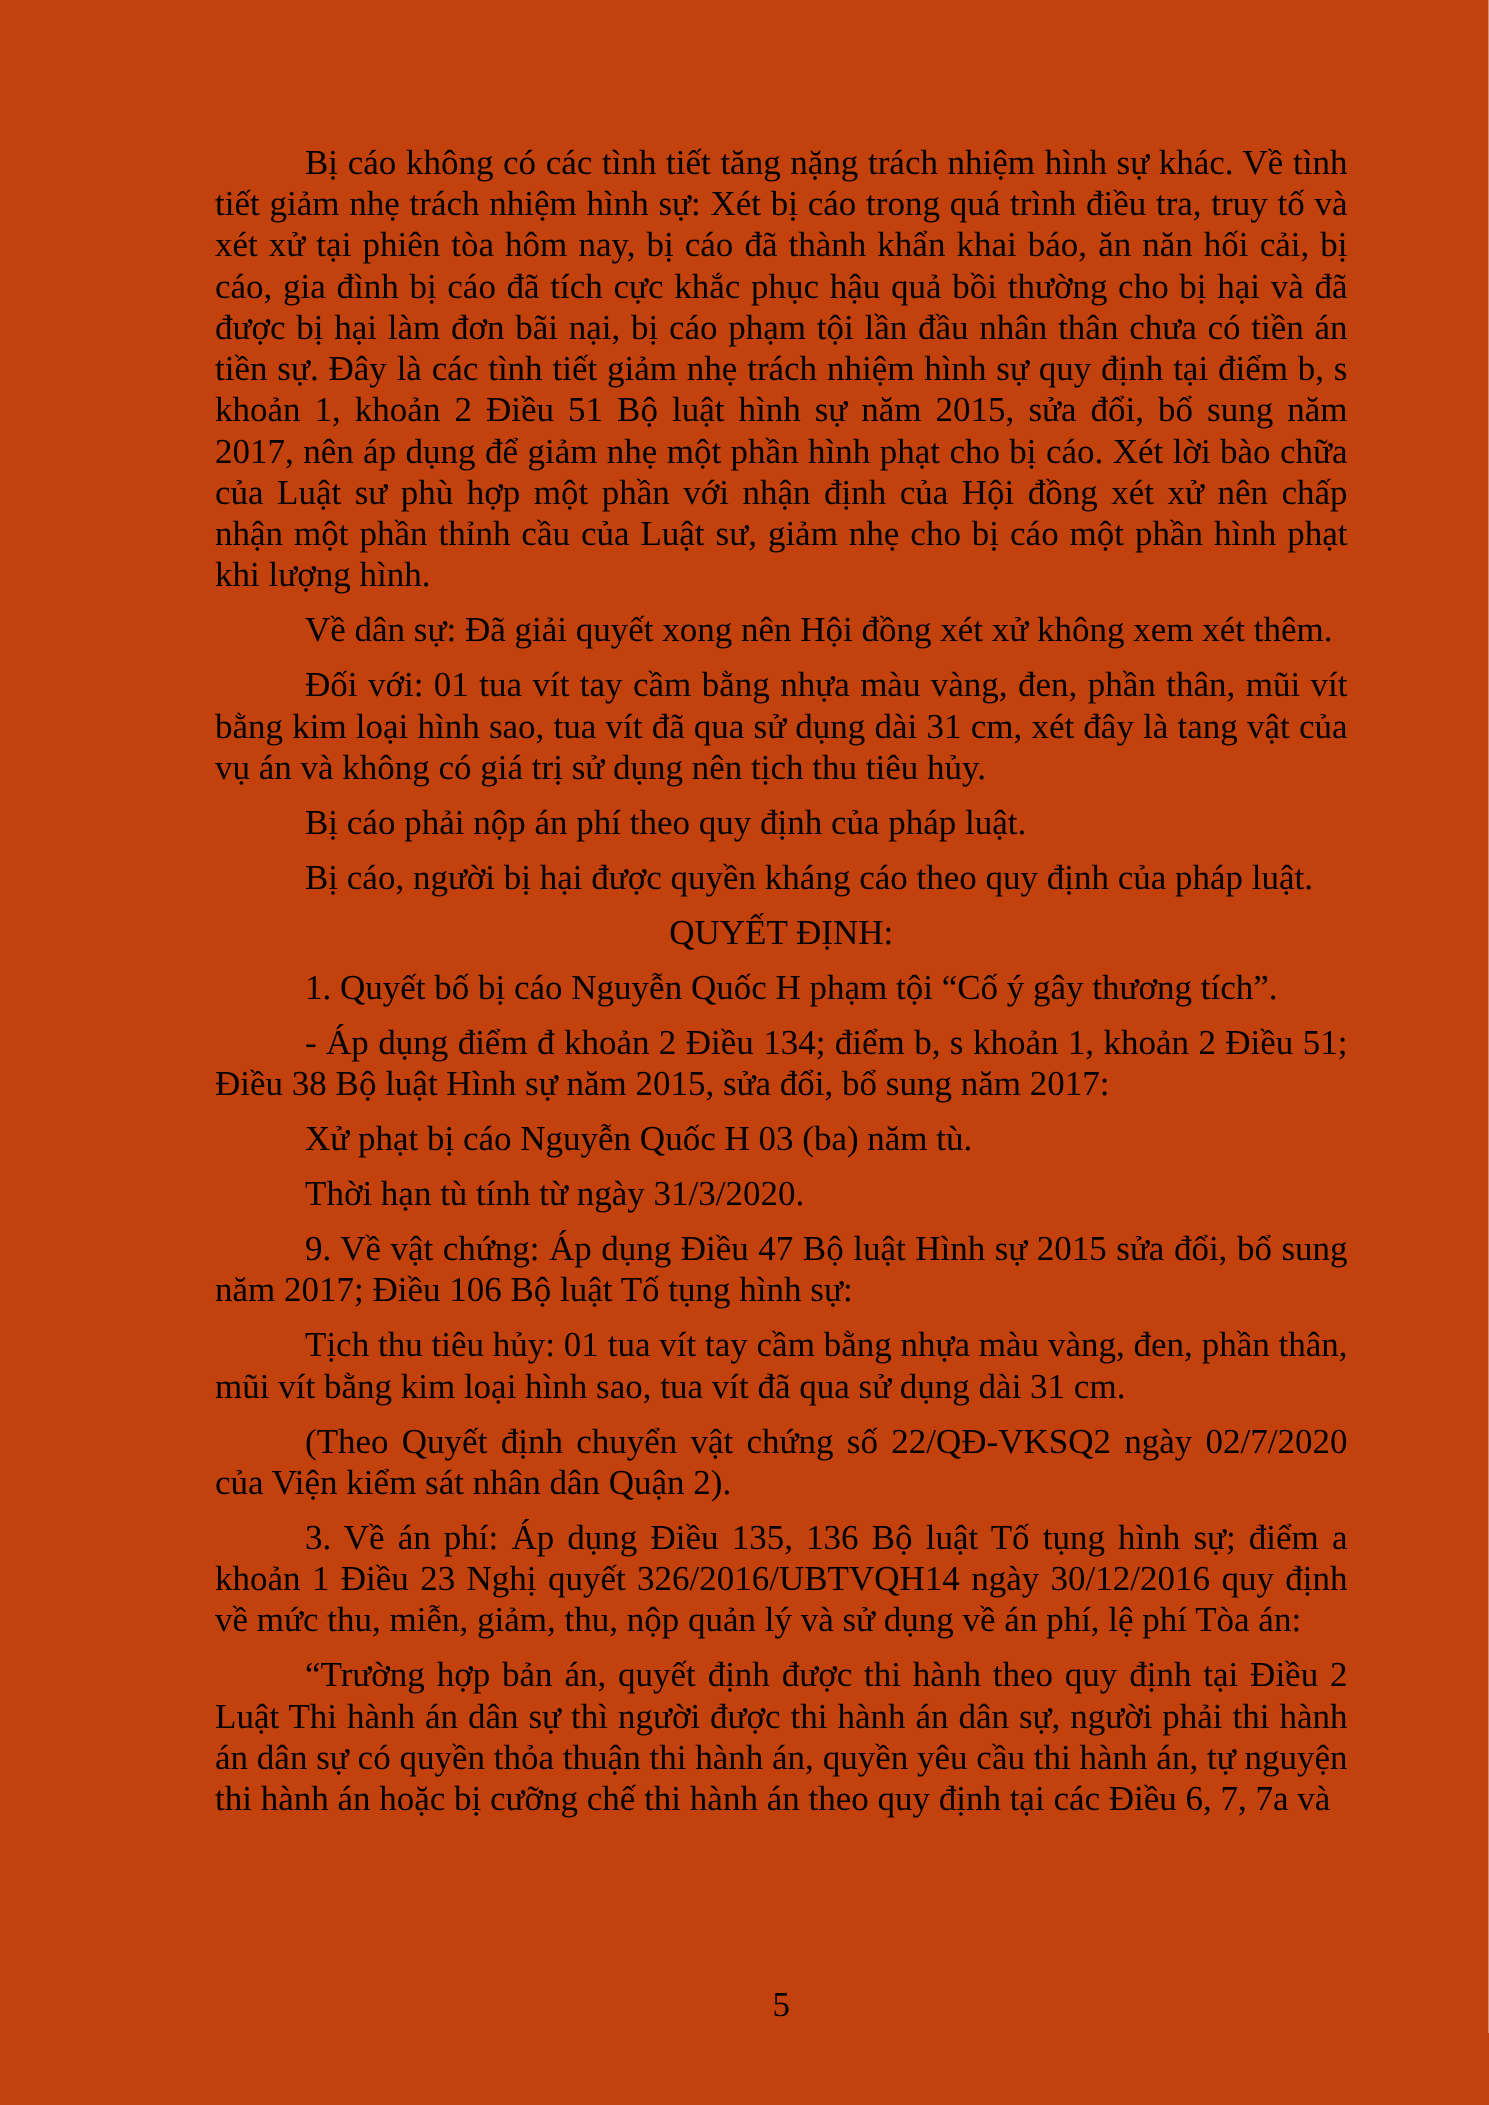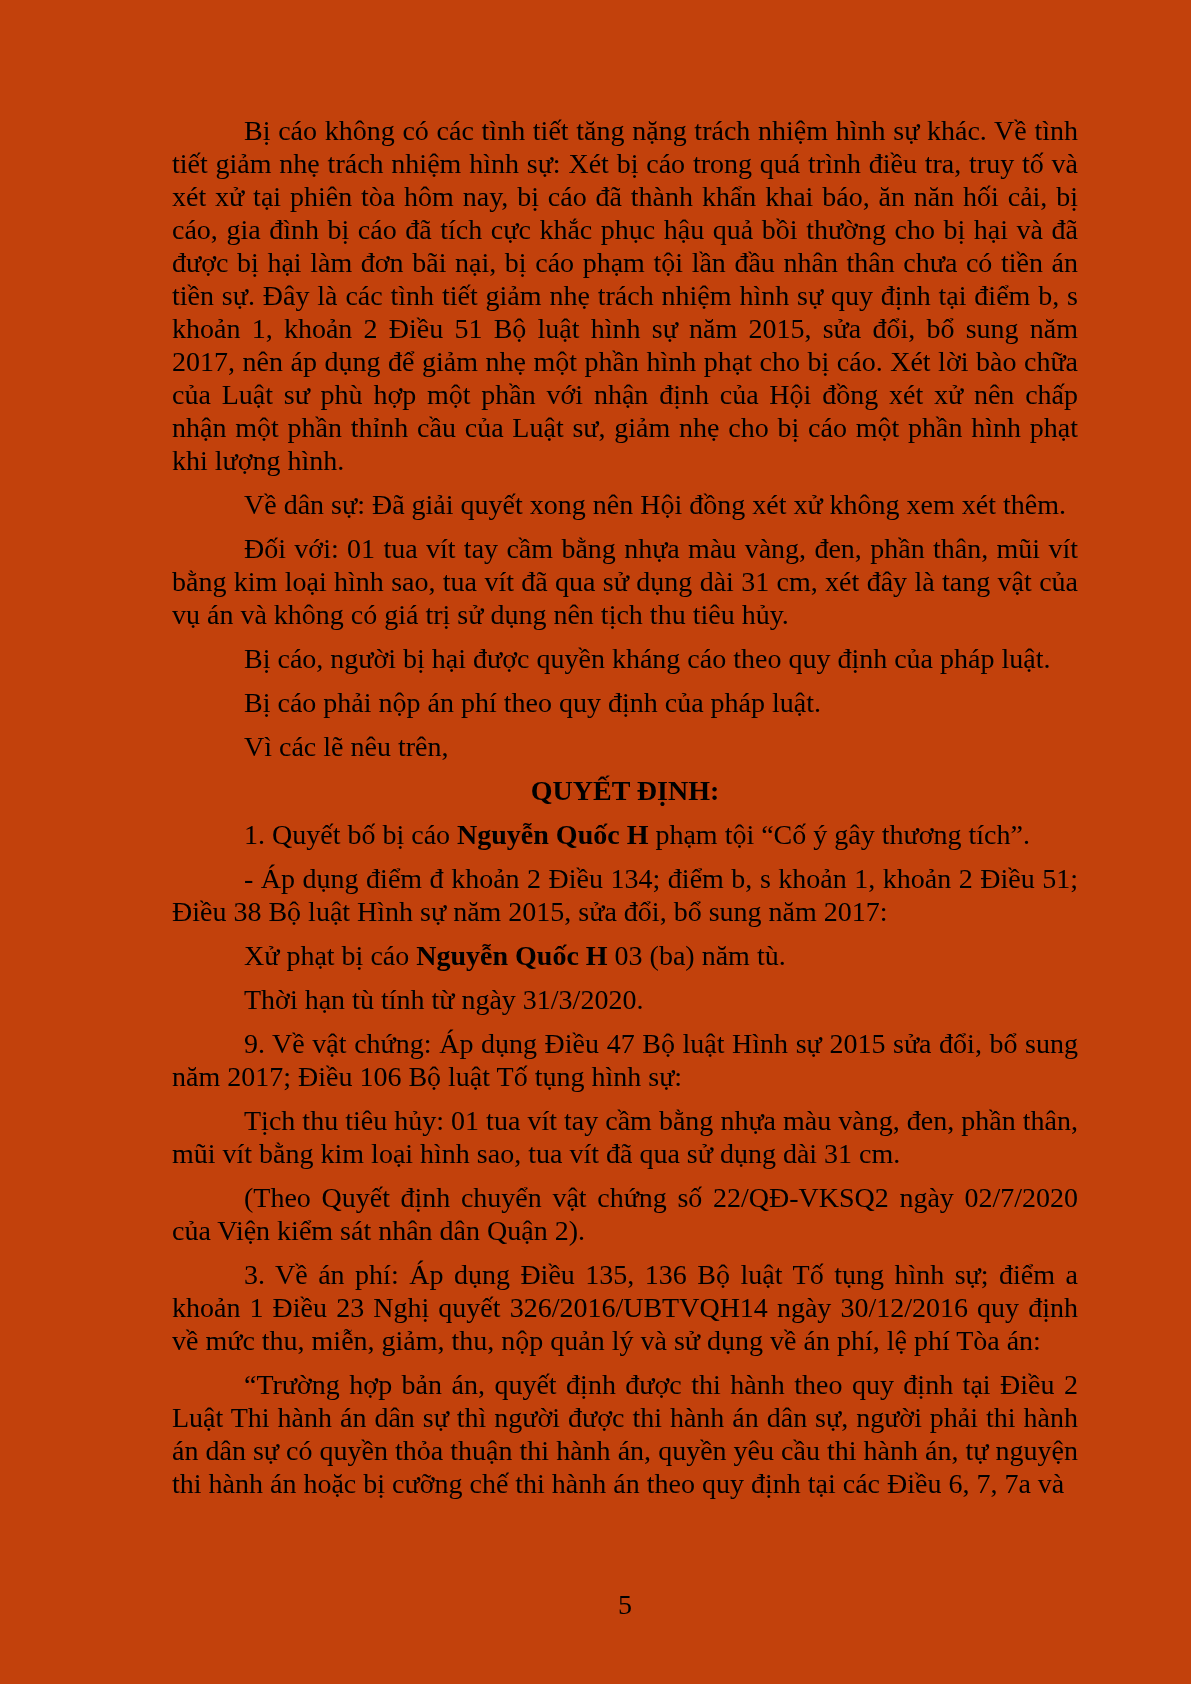--- a/index.html
+++ b/index.html
@@ -29,42 +29,41 @@
     text-align: justify;
     text-indent: 72px;
   }
   .content p.heading {
     text-align: center;
     text-indent: 0;
     font-weight: bold;
   }
   .run.regular { font-style: normal; font-weight: normal; }
   .run.italic  { }
-  .run.bold    { font-weight: bold; }
+  .run.bold    { font-weight: normal; }
   .page-number {
     position: absolute;
     top: 1588px;
     left: 172px;
     width: 906px;
     text-align: center;
     font-size: 28px;
     line-height: 33px;
   }
 </style>
 </head>
 <body>
 
 <div class="page">
   <div class="content" id="doc-content">
       <p class="para body"><span class="run regular">Bị cáo không có các tình tiết tăng nặng trách nhiệm hình sự khác. Về tình tiết giảm nhẹ trách nhiệm hình sự: Xét bị cáo trong quá trình điều tra, truy tố và xét xử tại phiên tòa hôm nay, bị cáo đã thành khẩn khai báo, ăn năn hối cải, bị cáo, gia đình bị cáo đã tích cực khắc phục hậu quả bồi thường cho bị hại và đã được bị hại làm đơn bãi nại, bị cáo phạm tội lần đầu nhân thân chưa có tiền án tiền sự. Đây là các tình tiết giảm nhẹ trách nhiệm hình sự quy định tại điểm b, s khoản 1, khoản 2 Điều 51 Bộ luật hình sự năm 2015, sửa đổi, bổ sung năm 2017, nên áp dụng để giảm nhẹ một phần hình phạt cho bị cáo. Xét lời bào chữa của Luật sư phù hợp một phần với nhận định của Hội đồng xét xử nên chấp nhận một phần thỉnh cầu của Luật sư, giảm nhẹ cho bị cáo một phần hình phạt khi lượng hình.</span></p>
       <p class="para body"><span class="run italic">Về dân sự:</span><span class="run regular"> Đã giải quyết xong nên Hội đồng xét xử không xem xét thêm.</span></p>
       <p class="para body"><span class="run regular">Đối với: 01 tua vít tay cầm bằng nhựa màu vàng, đen, phần thân, mũi vít bằng kim loại hình sao, tua vít đã qua sử dụng dài 31 cm, xét đây là tang vật của vụ án và không có giá trị sử dụng nên tịch thu tiêu hủy.</span></p>
+      <p class="para body"><span class="run regular">Bị cáo phải nộp án phí theo quy định của pháp luật.</span></p>
       <p class="para body"><span class="run regular">Bị cáo, người bị hại được quyền kháng cáo theo quy định của pháp luật.</span></p>
-      <p class="para body"><span class="run regular">Bị cáo phải nộp án phí theo quy định của pháp luật.</span></p>
-      <p class="para body"><span class="run italic">Vì các lẽ nêu trên,</span></p>
       <p class="para heading"><span class="run bold">QUYẾT ĐỊNH:</span></p>
       <p class="para body"><span class="run italic">1.</span><span class="run regular"> Quyết bố bị cáo </span><span class="run bold">Nguyễn Quốc H</span><span class="run regular"> phạm tội “Cố ý gây thương tích”.</span></p>
       <p class="para body"><span class="run regular">- Áp dụng điểm đ khoản 2 Điều 134; điểm b, s khoản 1, khoản 2 Điều 51; Điều 38 Bộ luật Hình sự năm 2015, sửa đổi, bổ sung năm 2017:</span></p>
       <p class="para body"><span class="run regular">Xử phạt bị cáo </span><span class="run bold">Nguyễn Quốc H</span><span class="run regular"> 03 (ba) năm tù.</span></p>
       <p class="para body"><span class="run regular">Thời hạn tù tính từ ngày 31/3/2020.</span></p>
       <p class="para body"><span class="run italic">9. Về vật chứng</span><span class="run regular">: Áp dụng Điều 47 Bộ luật Hình sự 2015 sửa đổi, bổ sung năm 2017; Điều 106 Bộ luật Tố tụng hình sự:</span></p>
       <p class="para body"><span class="run regular">Tịch thu tiêu hủy: 01 tua vít tay cầm bằng nhựa màu vàng, đen, phần thân, mũi vít bằng kim loại hình sao, tua vít đã qua sử dụng dài 31 cm.</span></p>
       <p class="para body"><span class="run regular">(Theo Quyết định chuyển vật chứng số 22/QĐ-VKSQ2 ngày 02/7/2020 của Viện kiểm sát nhân dân Quận 2).</span></p>
       <p class="para body"><span class="run italic">3. Về án phí</span><span class="run regular">: Áp dụng Điều 135, 136 Bộ luật Tố tụng hình sự; điểm a khoản 1 Điều 23 Nghị quyết 326/2016/UBTVQH14 ngày 30/12/2016 quy định về mức thu, miễn, giảm, thu, nộp quản lý và sử dụng về án phí, lệ phí Tòa án:</span></p>
       <p class="para body"><span class="run regular">“Trường hợp bản án, quyết định được thi hành theo quy định tại Điều 2 Luật Thi hành án dân sự thì người được thi hành án dân sự, người phải thi hành án dân sự có quyền thỏa thuận thi hành án, quyền yêu cầu thi hành án, tự nguyện thi hành án hoặc bị cưỡng chế thi hành án theo quy định tại các Điều 6, 7, 7a và</span></p>

